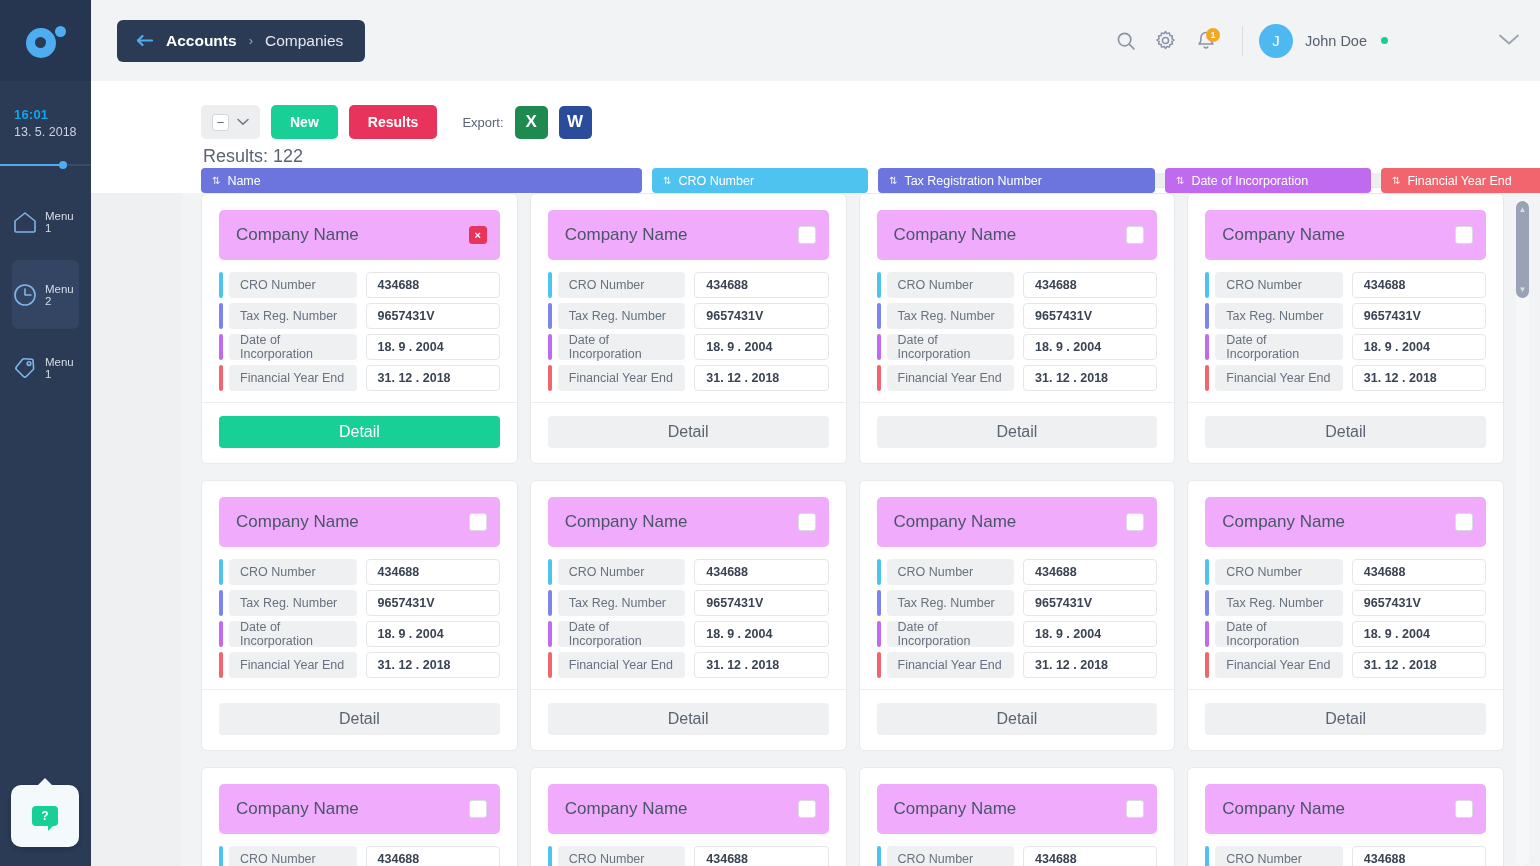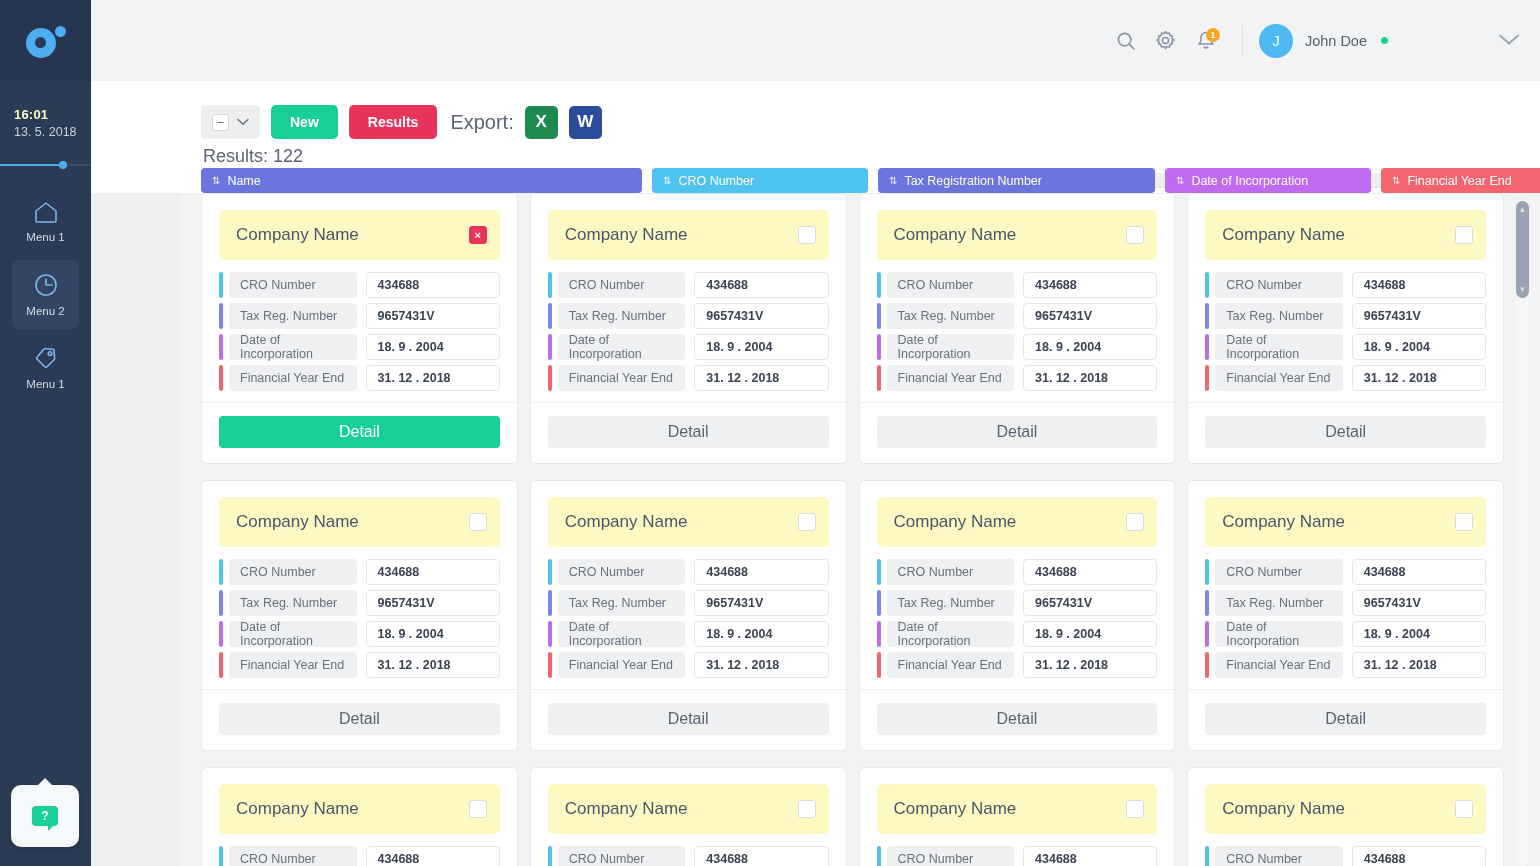--- a/index.html
+++ b/index.html
@@ -32,30 +32,30 @@
   }
   .logo-ring::after {
     content: ""; width: 11px; height: 11px; border-radius: 50%;
     background: #2b3a55;
   }
   .logo-dot {
     position: absolute; right: 2px; top: 2px;
     width: 11px; height: 11px; border-radius: 50%; background: #4eadf0;
   }
   .clock-block { width: 91px; padding: 26px 0 0 14px; }
-  .clock-time { color: #fef9c3; font-size: 13px; font-weight: bold; letter-spacing: .2px; }
+  .clock-time { color: #0ea5e9; font-size: 13px; font-weight: bold; letter-spacing: .2px; }
   .clock-date { color: #c9d2e0; font-size: 12.5px; margin-top: 3px; }
   .progress-wrap { width: 91px; margin-top: 22px; position: relative; height: 8px; }
   .progress-track { position: absolute; left: 0; top: 3px; width: 91px; height: 2px; background: #3a4b68; }
   .progress-fill { position: absolute; left: 0; top: 3px; width: 63px; height: 2px; background: #4eadf0; }
   .progress-knob { position: absolute; left: 59px; top: 0px; width: 8px; height: 8px; border-radius: 50%; background: #4eadf0; }
   .menu { margin-top: 18px; width: 91px; display: flex; flex-direction: column; align-items: center; gap: 4px; }
   .menu-item {
     width: 67px; height: 69px; border-radius: 7px;
-    display: flex; flex-direction: column; align-items: center; justify-content: center;
+    display: flex; align-items: center; justify-content: center;
     gap: 7px; cursor: pointer;
   }
   .menu-item.active { background: #34456331; background-color: #344563; }
   .menu-item svg { display: block; }
   .menu-label { color: #d6dde8; font-size: 11.5px; }
   .help-btn {
     position: absolute; left: 11px; bottom: 19px;
     width: 68px; height: 62px; border-radius: 10px;
     background: #f4f9fc;
     display: flex; align-items: center; justify-content: center;
@@ -124,21 +124,21 @@
   }
   .sel-box {
     width: 17px; height: 17px; border-radius: 3px; background: #fff; border: 1px solid #d3d7dd;
     display: flex; align-items: center; justify-content: center; color: #5a6472; font-size: 13px;
   }
   .sel-caret { color: #737c89; font-size: 11px; }
   .btn { height: 34px; border: none; border-radius: 5px; color: #fff; font-size: 14px; font-weight: bold;
          padding: 0 19px; cursor: pointer; font-family: inherit; text-align: right; }
   .btn-new { background: #18cf96; }
   .btn-delete { background: #e8345a; }
-  .export-label { color: #5a6472; font-size: 20px; margin-left: 2px; }
+  .export-label { color: #5a6472; font-size: 13px; margin-left: 14px; }
   .export-btn { width: 33px; height: 33px; border-radius: 5px; display: flex; align-items: center;
                 justify-content: center; color: #fff; font-weight: bold; font-size: 17px; cursor: pointer; }
   .export-xls { background: #1e8a50; }
   .export-doc { background: #2b4c9b; }
   .results { position: absolute; left: 112px; top: 65px; color: #5a6472; font-size: 18px; }
 
   .tb-search-wrap {
     position: absolute; left: 863px; top: 92px; width: 493px; height: 63px;
     background: #eceef0; border-radius: 6px; display: flex; align-items: center;
     padding: 0 13px; gap: 10px;
@@ -190,21 +190,21 @@
     background: #f2f3f5; overflow: hidden;
   }
   .grid {
     position: absolute; left: 19px; top: 0; right: 36px;
     display: grid; grid-template-columns: repeat(4, 1fr); gap: 16px 12px;
   }
   .card {
     background: #fff; border: 1px solid #e7e9ec; border-radius: 6px; padding: 16px 17px 15px 17px;
   }
   .card-head {
-    background: #fef9c3; border-radius: 5px; height: 50px;
+    background: #f0abfc; border-radius: 5px; height: 50px;
     display: flex; align-items: center; justify-content: space-between;
     padding: 0 13px 0 17px; margin-bottom: 12px;
   }
   .card-title { color: #4a5568; font-size: 17px; }
   .card-check {
     width: 18px; height: 18px; border-radius: 3px; background: #fff; border: 1px solid #d8dbe0;
     cursor: pointer;
   }
   .card-check.checked {
     background: #e8345a; border-color: #e8345a; color: #fff;
@@ -295,20 +295,31 @@
     </div>
 
     <div class="help-btn">
       <div class="help-bubble">?</div>
     </div>
   </div>
 
   <div class="main">
 
     <div class="topbar">
+      <div class="breadcrumb">
+        <span class="bc-back">
+          <svg width="19" height="13" viewBox="0 0 19 13" fill="none" stroke="#4eadf0" stroke-width="2.2" stroke-linecap="round" stroke-linejoin="round">
+            <path d="M17 6.5 H3"></path>
+              <path d="M7.5 2 L3 6.5 L7.5 11"></path>
+          </svg>
+        </span>
+        <span class="bc-root">Accounts</span>
+        <span class="bc-sep">›</span>
+        <span class="bc-leaf">Companies</span>
+      </div>
 
       <div class="top-right">
         <div class="icon-btn">
           <svg width="20" height="20" viewBox="0 0 20 20" fill="none" stroke="#8b94a6" stroke-width="1.7" stroke-linecap="round">
             <circle cx="8.6" cy="8.6" r="6.2"></circle>
               <path d="M13.2 13.2 L18 18"></path>
           </svg>
         </div>
         <div class="icon-btn">
           <svg width="21" height="21" viewBox="0 0 22 22" fill="none" stroke="#8b94a6" stroke-width="1.6" stroke-linejoin="round">

